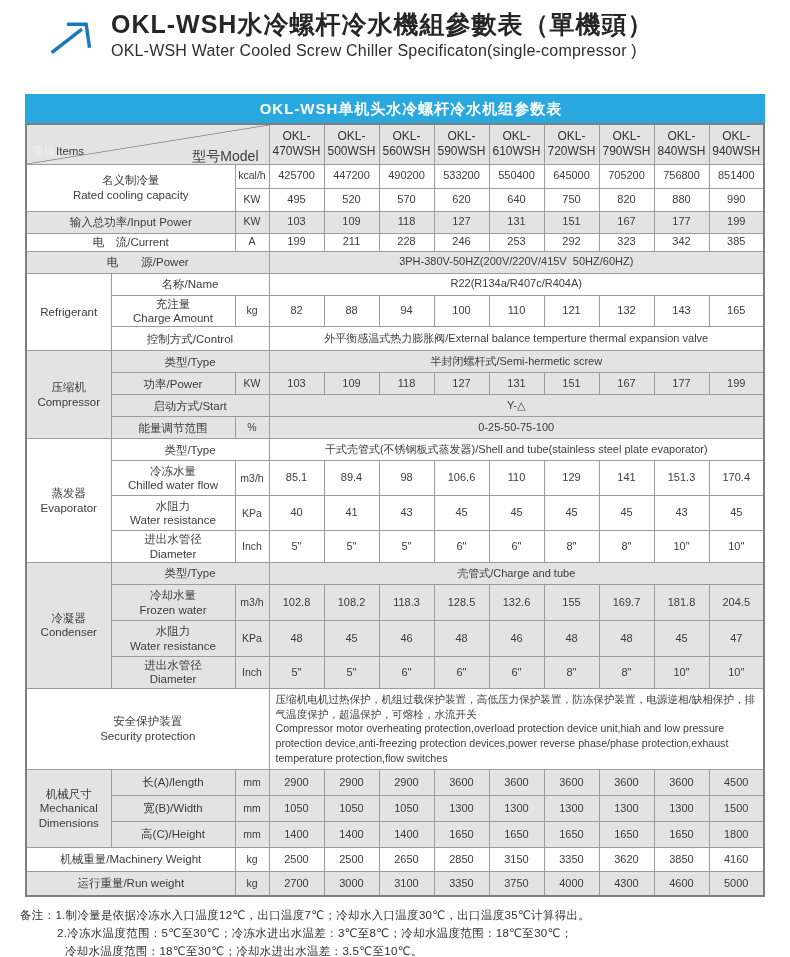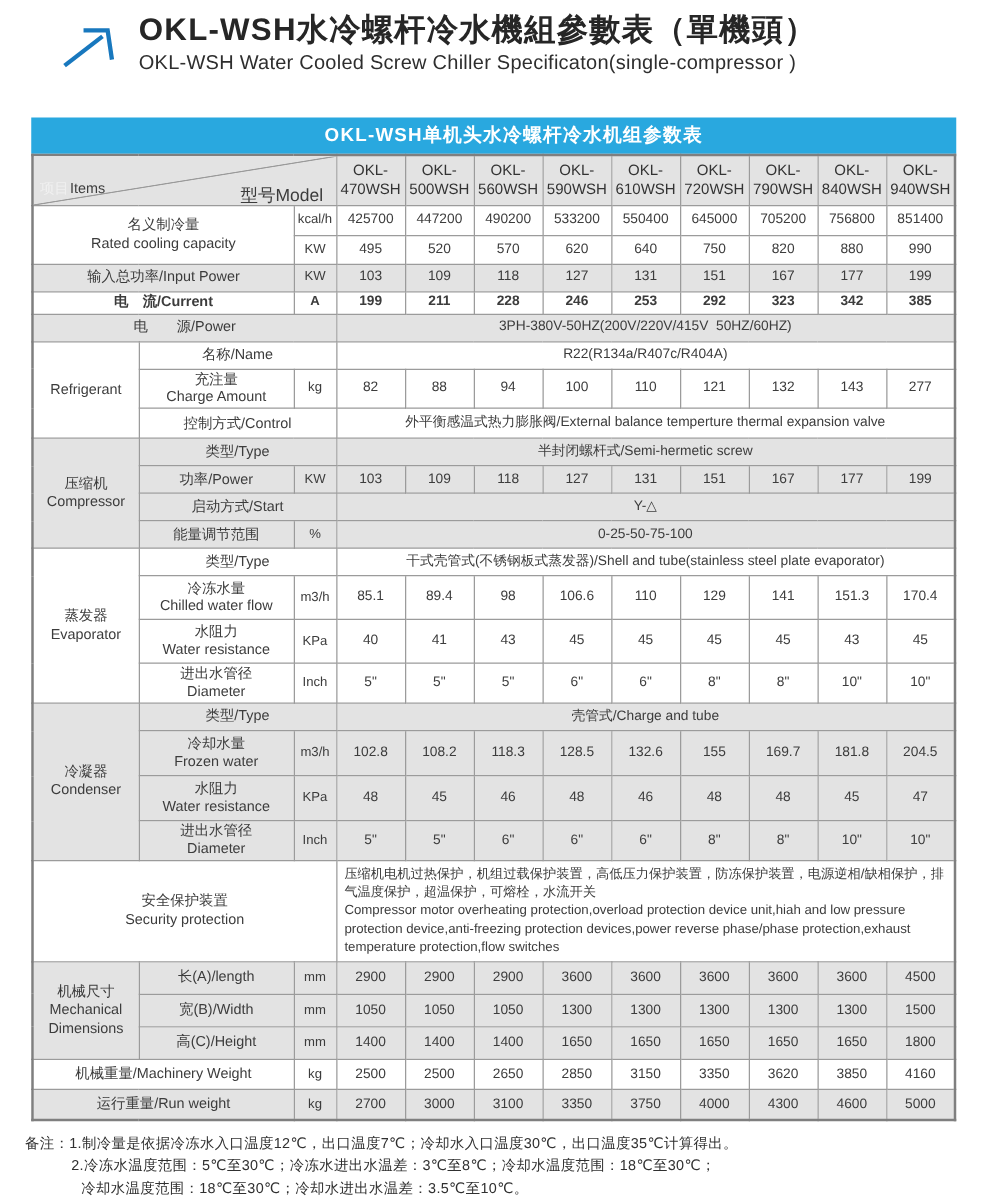--- a/index.html
+++ b/index.html
@@ -230,21 +230,21 @@
           <td class="val">
             <div>167</div>
           </td>
           <td class="val">
             <div>177</div>
           </td>
           <td class="val">
             <div>199</div>
           </td>
         </tr>
-        <tr class="w" style="height: 18px; font-weight: bold;">
+        <tr class="w" style="height: 18px;">
           <td colspan="2" class="lbl">
             <div>电　流/Current</div>
           </td>
           <td class="unit">
             <div>A</div>
           </td>
           <td class="val">
             <div>199</div>
           </td>
           <td class="val">
@@ -317,21 +317,21 @@
           <td class="val">
             <div>121</div>
           </td>
           <td class="val">
             <div>132</div>
           </td>
           <td class="val">
             <div>143</div>
           </td>
           <td class="val">
-            <div>277</div>
+            <div>165</div>
           </td>
         </tr>
         <tr class="w" style="height: 24px;">
           <td colspan="2" class="lbl">
             <div>控制方式/Control</div>
           </td>
           <td colspan="9" class="span">
             <div>外平衡感温式热力膨胀阀/External balance temperture thermal expansion valve</div>
           </td>
         </tr>

